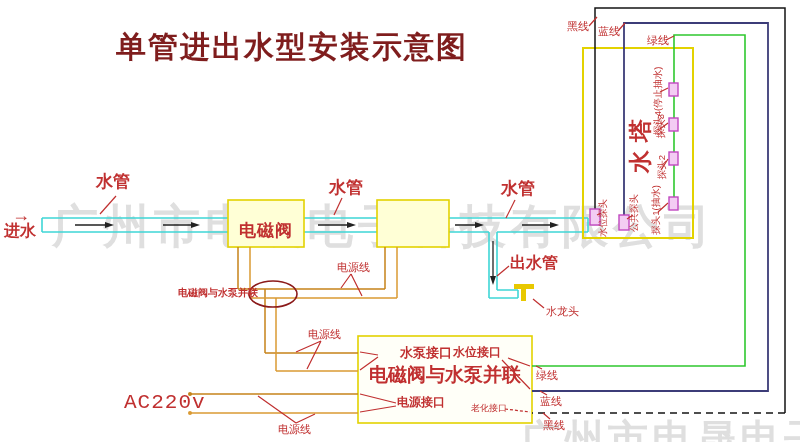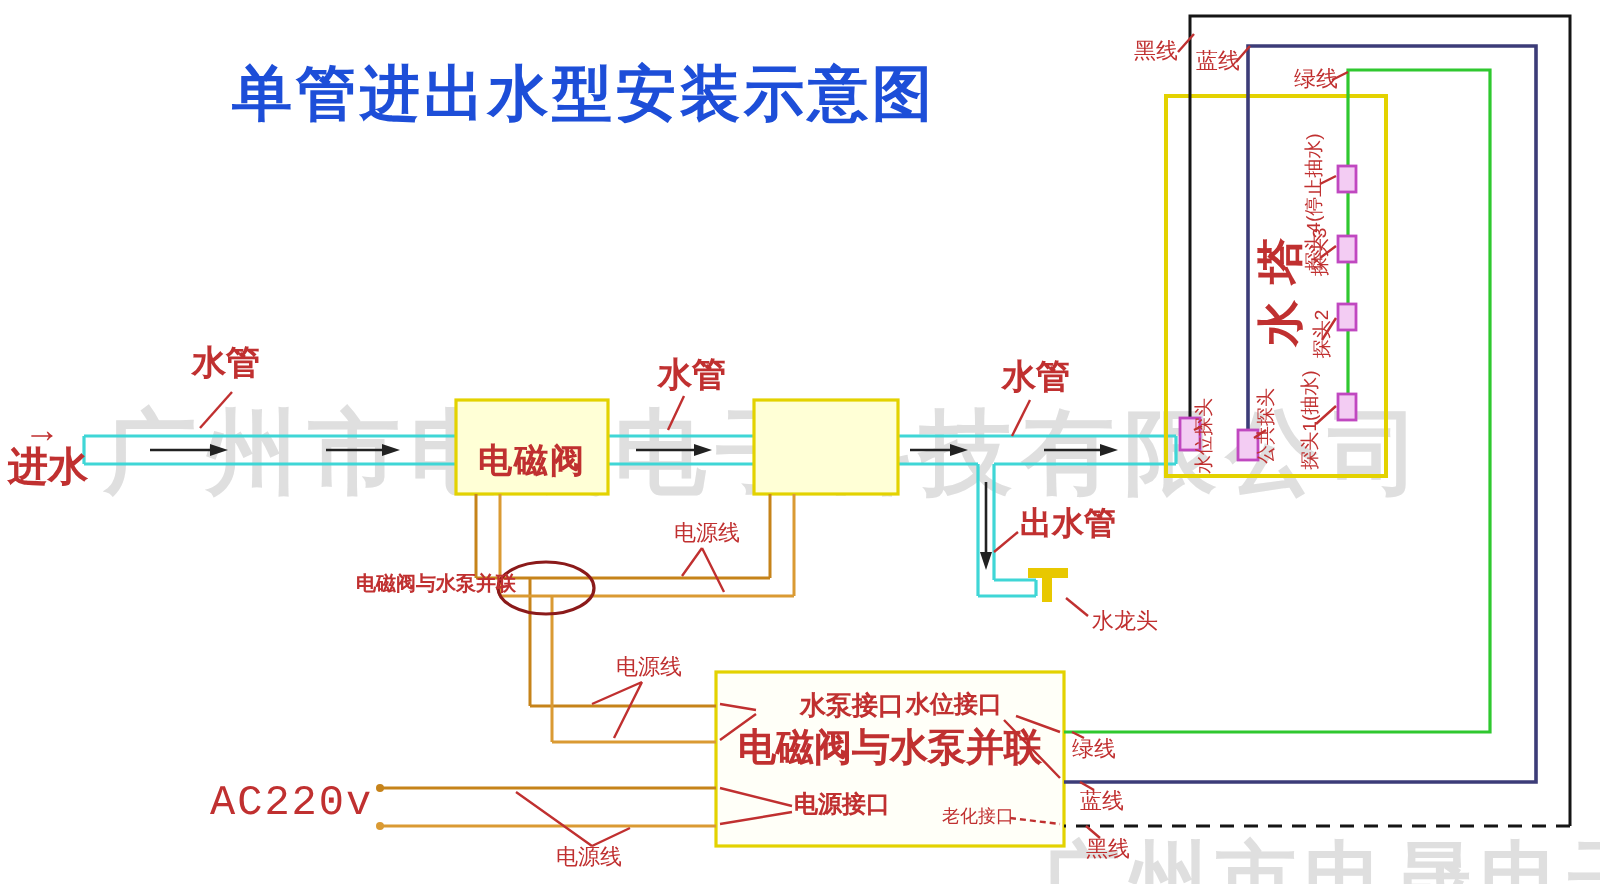--- a/index.html
+++ b/index.html
@@ -5,23 +5,23 @@
   html,body{margin:0;padding:0;background:#fff;}
   #stage{position:relative;width:800px;height:442px;background:#fff;overflow:hidden;
          font-family:"Liberation Sans",sans-serif;}
   svg{position:absolute;left:0;top:0;z-index:2;}
   .lbl{position:absolute;color:var(--label_red);white-space:nowrap;z-index:3;line-height:1;}
   .b{font-weight:bold;}
   .rot{transform:rotate(-90deg);text-align:center;}
   .ctr{display:flex;align-items:center;justify-content:center;}
   .wm{position:absolute;z-index:1;color:var(--watermark);opacity:.55;font-weight:bold;
       white-space:nowrap;font-family:"DejaVu Sans",sans-serif;}
-  #title{position:absolute;left:116px;top:27px;font-size:30px;font-weight:bold;color:#1d4ed8;
+  #title{position:absolute;left:116px;top:27px;font-size:30px;font-weight:bold;color:#7f1d1d;
          letter-spacing:2px;font-family:"DejaVu Serif",serif;z-index:3;white-space:nowrap;}
-  #ac{font-family:"Liberation Mono",monospace;letter-spacing:1px;}
+  #ac{font-family:"Liberation Mono",monospace;letter-spacing:1px;margin-left:19px;}
   
   .pipe{stroke:var(--pipe);stroke-width:1.6;fill:none;}
   .wa{stroke:var(--wire_orange);stroke-width:1.5;fill:none;}
   .wb{stroke:var(--wire_orange2);stroke-width:1.5;fill:none;}
   .wg{stroke:var(--wire_green);stroke-width:1.6;fill:none;}
   .wu{stroke:var(--wire_blue);stroke-width:1.8;fill:none;}
   .wk{stroke:var(--wire_black);stroke-width:1.5;fill:none;}
   .rl{stroke:var(--label_red);stroke-width:1.2;fill:none;}
   .arr{stroke:#222;stroke-width:1.3;fill:none;}
   .ah{fill:#222;stroke:none;}
@@ -114,21 +114,21 @@
       <path class="rl" d="M505,409 L530,412" stroke-dasharray="3,2"></path>
       <path class="rl" d="M542,369 L536,366 M547,395 L540,391 M550,419 L543,413"></path>
       <path class="rl" d="M589,26 L597,17 M618,31 L625,23 M666,40 L674,36"></path>
       <path class="rl" d="M660,92 L668,88 M660,129 L668,123 M661,170 L668,159 M658,212 L668,203 M633,215 L627,219 M601,213 L597,215"></path>
     </g>
   </svg>
 
   <div id="title">单管进出水型安装示意图</div>
 
   <div class="lbl" style="left:12px;top:206px;font-size:18px;font-weight:bold;">→</div>
-  <div class="lbl b" style="left:4px;top:224px;font-size:20px;">进水</div>
+  <div class="lbl b" style="left:4px;top:224px;font-size:16px;font-family:Liberation Mono, monospace;">进水</div>
   <div class="lbl b" style="left:96px;top:173px;font-size:17px;">水管</div>
   <div class="lbl b" style="left:329px;top:179px;font-size:17px;">水管</div>
   <div class="lbl b" style="left:501px;top:180px;font-size:17px;">水管</div>
   <div class="lbl b" style="left:510px;top:255px;font-size:16px;">出水管</div>
   <div class="lbl" style="left:546px;top:306px;font-size:11px;">水龙头</div>
 
   <div class="lbl b ctr" style="left:228px;top:200px;width:76px;height:60px;font-size:17px;letter-spacing:1px;">电磁阀</div>
   <div class="lbl b ctr" style="left:358px;top:362px;width:174px;height:24px;font-size:19px;">电磁阀与水泵并联</div>
   <div class="lbl b rot" style="left:598px;top:129px;width:88px;height:26px;font-size:23px;letter-spacing:8px;">水塔</div>
 

